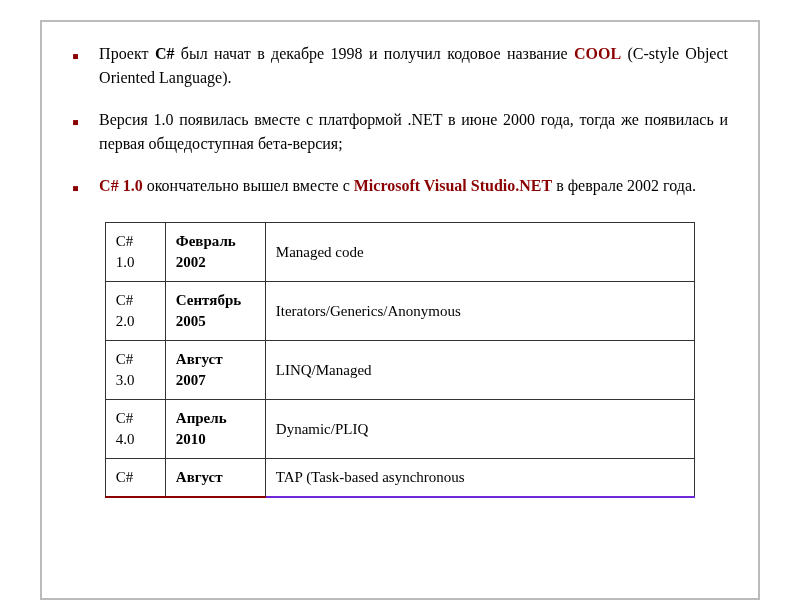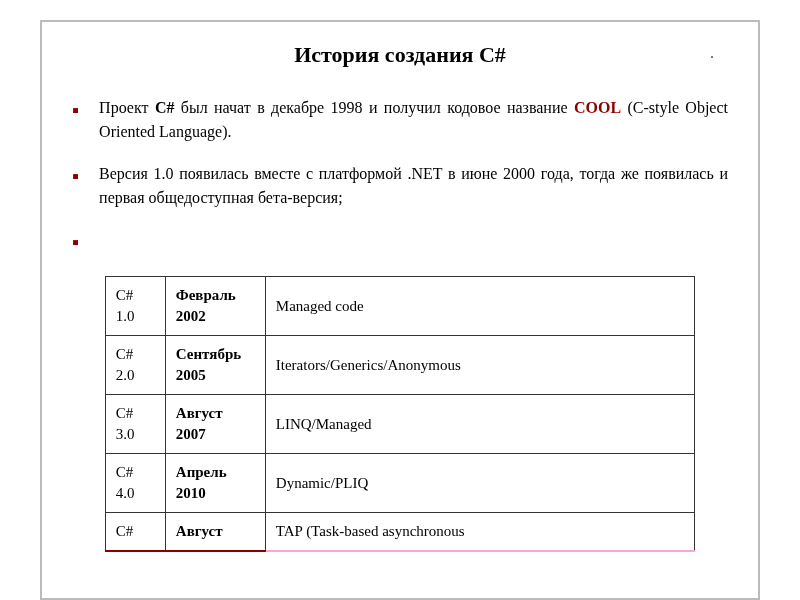--- a/index.html
+++ b/index.html
@@ -69,38 +69,40 @@
       padding: 20px 30px 20px 30px;
       min-height: 580px;
     }
   </style>
 </head>
 <body>
 
 <div class="page-wrapper">
   <span class="dot-top-right">.</span>
 
-  <h1 class="page-title">История создания C#</h1>
 
   <div class="bullet-block">
     <span class="bullet-marker">▪</span>
     <span class="bullet-text">
       Проект <span class="bold">C#</span> был начат в декабре 1998 и получил кодовое название <span class="highlight-cool">COOL</span> (C-style Object Oriented Language).
     </span>
   </div>
 
   <div class="bullet-block">
     <span class="bullet-marker">▪</span>
     <span class="bullet-text">
       Версия 1.0 появилась вместе с платформой .NET в июне 2000 года, тогда же появилась и первая общедоступная бета-версия;
     </span>
   </div>
 
   <div class="bullet-block">
     <span class="bullet-marker" style="color:#8B0000;">▪</span>
+    <span class="bullet-text">
+      <span class="highlight-cool bold">C# 1.0</span> окончательно вышел вместе с <span class="highlight-cool bold">Microsoft Visual Studio.NET</span> в феврале 2002 года.
+    </span>
   </div>
 
   <table>
     <tbody>
       <tr>
         <td class="col-version">C#<br>1.0</td>
         <td class="col-date">Февраль<br>2002</td>
         <td class="col-feature">Managed code</td>
       </tr>
       <tr>
@@ -114,17 +116,17 @@
         <td class="col-feature">LINQ/Managed</td>
       </tr>
       <tr>
         <td class="col-version">C#<br>4.0</td>
         <td class="col-date">Апрель<br>2010</td>
         <td class="col-feature">Dynamic/PLIQ</td>
       </tr>
       <tr style="border-bottom: none;">
         <td class="col-version" style="border-bottom:2px solid #8B0000;">C#</td>
         <td class="col-date" style="border-bottom:2px solid #8B0000;">Август</td>
-        <td class="col-feature" style="border-bottom:2px solid #f9a8d4;">TAP (Task-based asynchronous</td>
+        <td class="col-feature" style="border-bottom:2px solid #6d28d9;">TAP (Task-based asynchronous</td>
       </tr>
     </tbody>
   </table>
 </div>
 
 </body></html>

